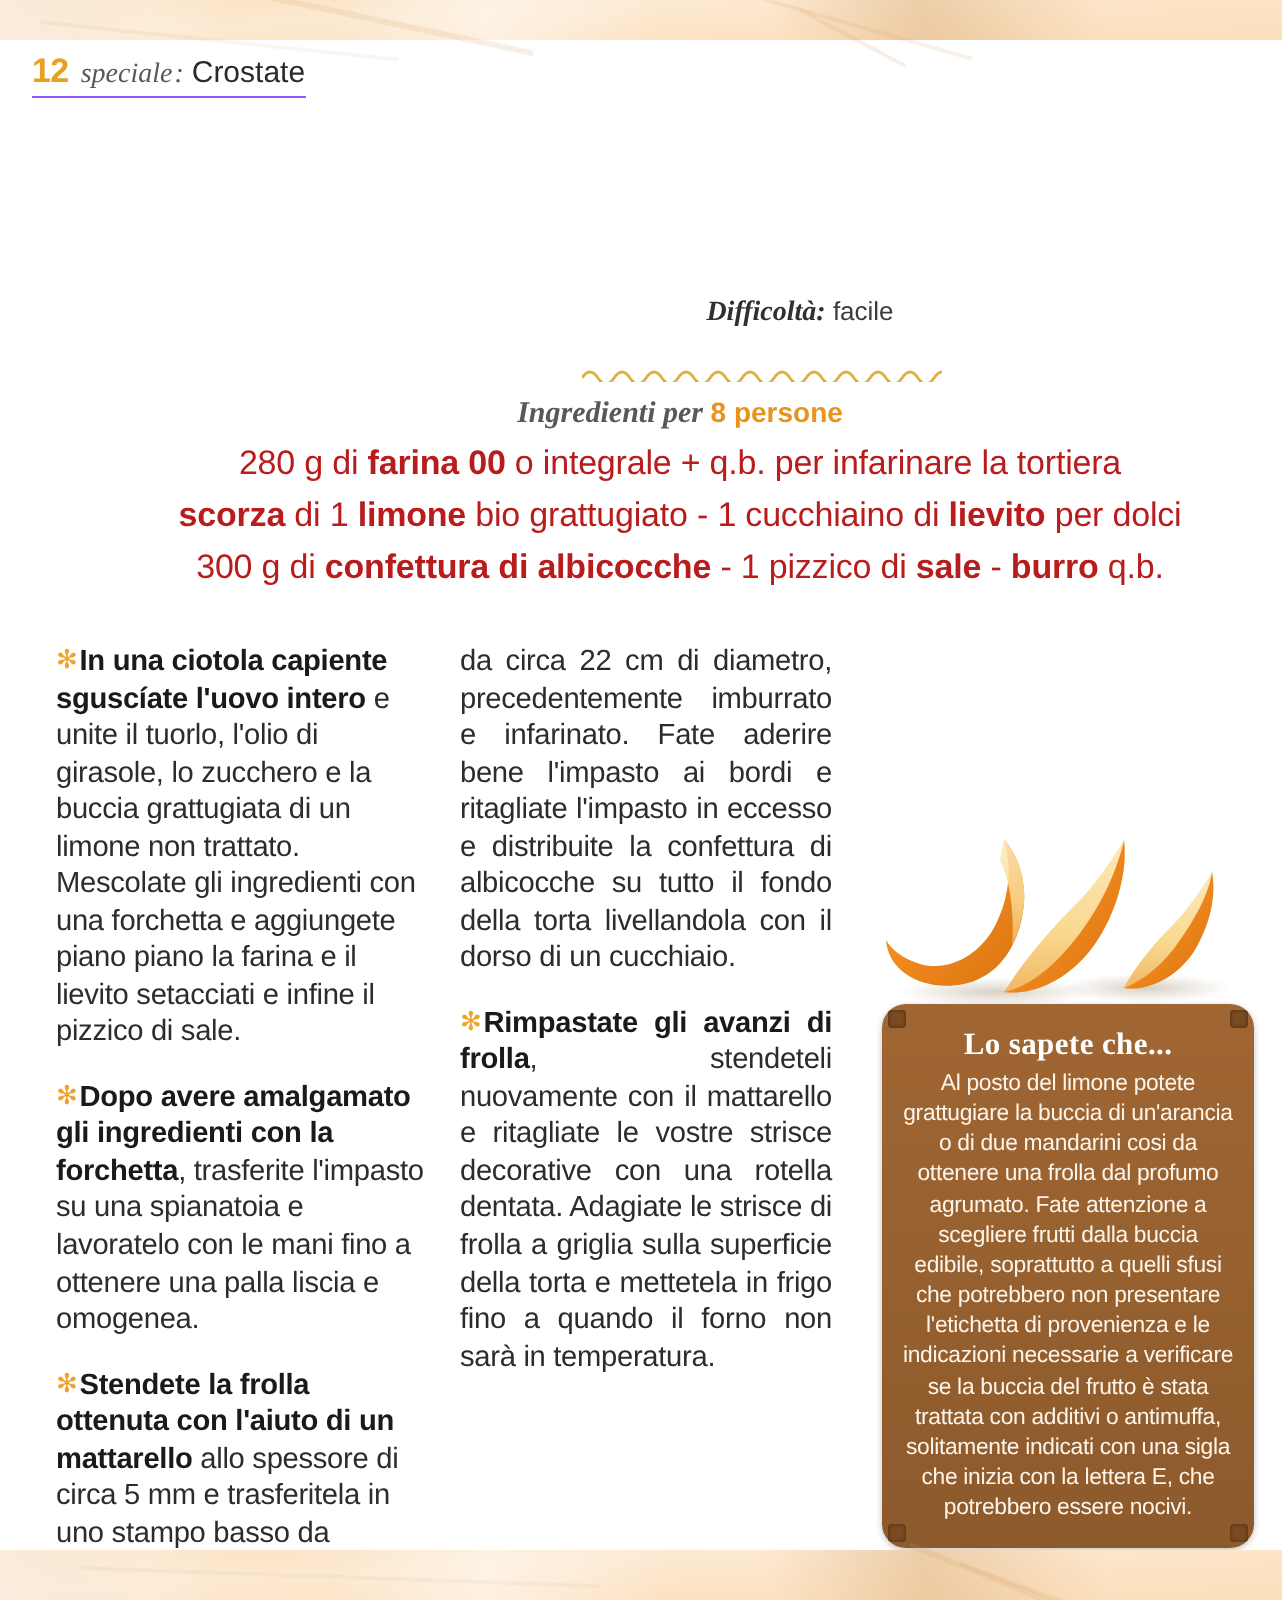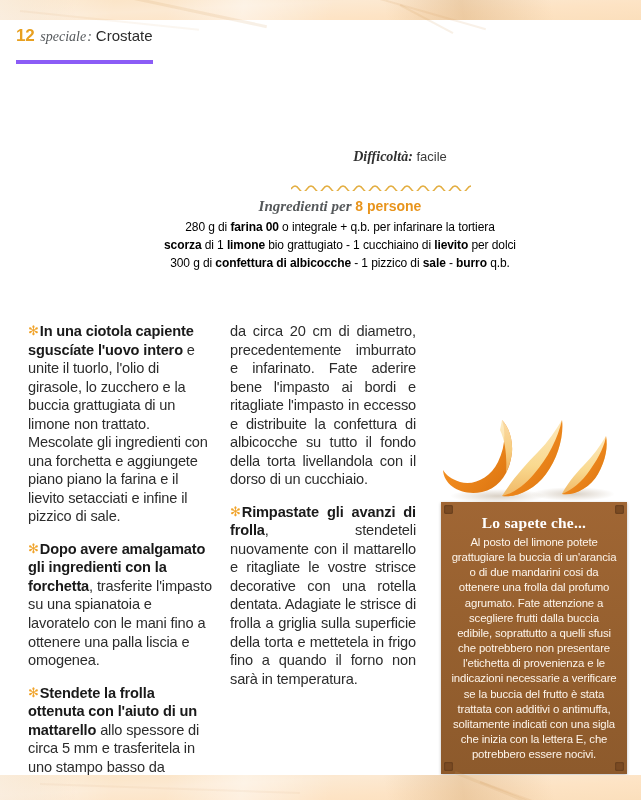--- a/index.html
+++ b/index.html
@@ -34,22 +34,22 @@
   }
 
   
   .page-header {
     position: absolute;
     left: 16px;
     top: 26px;
     display: flex;
     align-items: baseline;
     gap: 6px;
-    border-bottom: 4px solid #8b5cf6;
-    padding-bottom: 14px;
+    border-bottom: 1px solid #8b5cf6;
+    padding-bottom: 2px;
   }
   .page-number {
     font-size: 17px;
     font-weight: bold;
     color: #e8a020;
     letter-spacing: -0.3px;
   }
   .header-speciale {
     font-family: "Liberation Serif", serif;
     font-style: italic;
@@ -128,22 +128,22 @@
     margin-bottom: 3px;
   }
   .ingredients-head .serves {
     color: #e8941c;
     font-style: normal;
     font-family: "Liberation Sans", sans-serif;
     font-weight: bold;
     font-size: 14px;
   }
   .ingredient-line {
-    font-size: 12px;
-    color: #000000;
+    font-size: 17px;
+    color: #b91c1c;
     line-height: 1.52;
     letter-spacing: -0.1px;
   }
   .ingredient-line b { font-weight: bold; }
 
   
   .columns {
     position: absolute;
     left: 28px;
     top: 322px;
@@ -183,21 +183,21 @@
   }
 
   
   .know-box {
     position: absolute;
     left: 441px;
     top: 502px;
     width: 186px;
     box-sizing: border-box;
     background: linear-gradient(180deg, #a06634 0%, #96602f 50%, #8d5a2c 100%);
-    border-radius: 0;
+    border-radius: 12px;
     padding: 12px 10px 12px 10px;
     box-shadow: 0 1px 3px rgba(0,0,0,0.25);
   }
   .know-corner {
     position: absolute;
     width: 9px;
     height: 9px;
     background: #7a4a22;
     border-radius: 2px;
     box-shadow: inset 0 0 2px rgba(0,0,0,0.4);
@@ -266,21 +266,21 @@
 
 <div class="columns">
 
   <div class="col c1">
     <div class="para"><span class="bullet">✻</span><b>In una ciotola capiente sguscíate l'uovo intero</b> e unite il tuorlo, l'olio di girasole, lo zucchero e la buccia grattugiata di un limone non trattato. Mescolate gli ingredienti con una forchetta e aggiungete piano piano la farina e il lievito setacciati e infine il pizzico di sale.</div>
     <div class="para"><span class="bullet">✻</span><b>Dopo avere amalgamato gli ingredienti con la forchetta</b>, trasferite l'impasto su una spianatoia e lavoratelo con le mani fino a ottenere una palla liscia e omogenea.</div>
     <div class="para"><span class="bullet">✻</span><b>Stendete la frolla ottenuta con l'aiuto di un mattarello</b> allo spessore di circa 5 mm e trasferitela in uno stampo basso da crostata,</div>
   </div>
 
   <div class="col c2">
-    <div class="para justify">da circa 20 cm di diametro, precedentemente imburrato e infarinato. Fate aderire bene l'impasto ai bordi e ritagliate l'impasto in eccesso e distribuite la confettura di albicocche su tutto il fondo della torta livellandola con il dorso di un cucchiaio.</div>
+    <div class="para justify">da circa 22 cm di diametro, precedentemente imburrato e infarinato. Fate aderire bene l'impasto ai bordi e ritagliate l'impasto in eccesso e distribuite la confettura di albicocche su tutto il fondo della torta livellandola con il dorso di un cucchiaio.</div>
     <div class="para justify"><span class="bullet">✻</span><b>Rimpastate gli avanzi di frolla</b>, stendeteli nuovamente con il mattarello e ritagliate le vostre strisce decorative con una rotella dentata. Adagiate le strisce di frolla a griglia sulla superficie della torta e mettetela in frigo fino a quando il forno non sarà in temperatura.</div>
   </div>
 
 
 </div>
 
 <svg class="peel-art" viewBox="0 0 196 100">
   <defs>
     <linearGradient id="pg1" x1="0" y1="0" x2="1" y2="1">
       <stop offset="0%" stop-color="#f7a93a"></stop>

